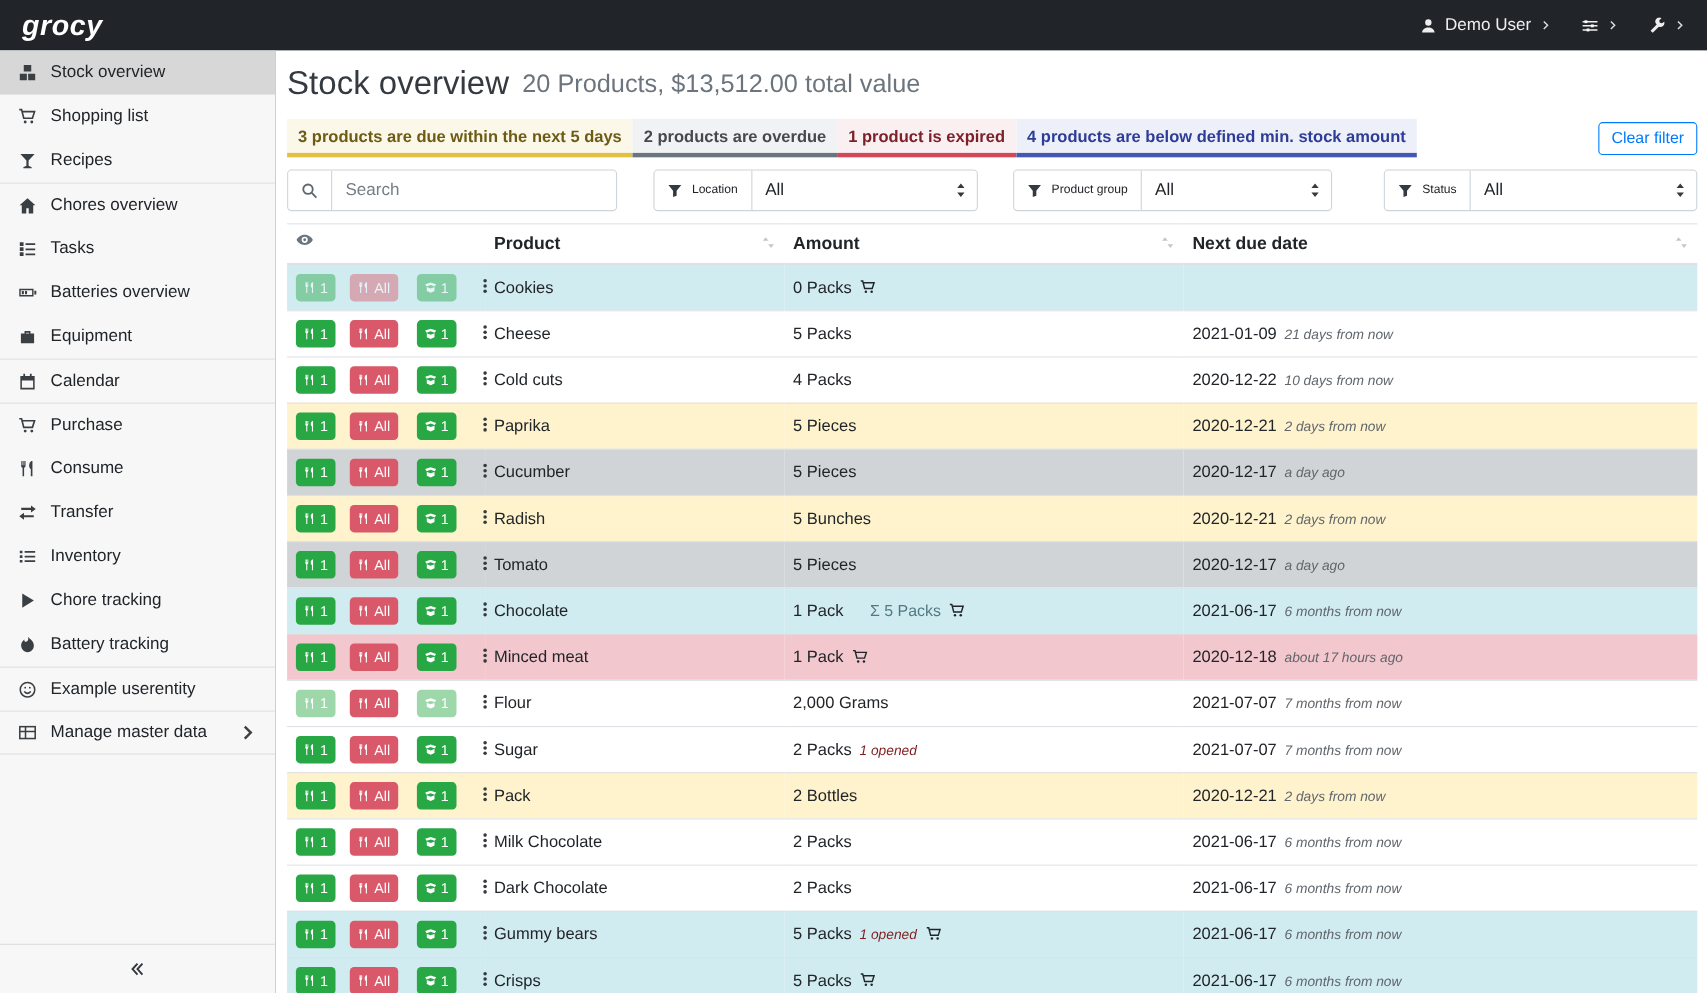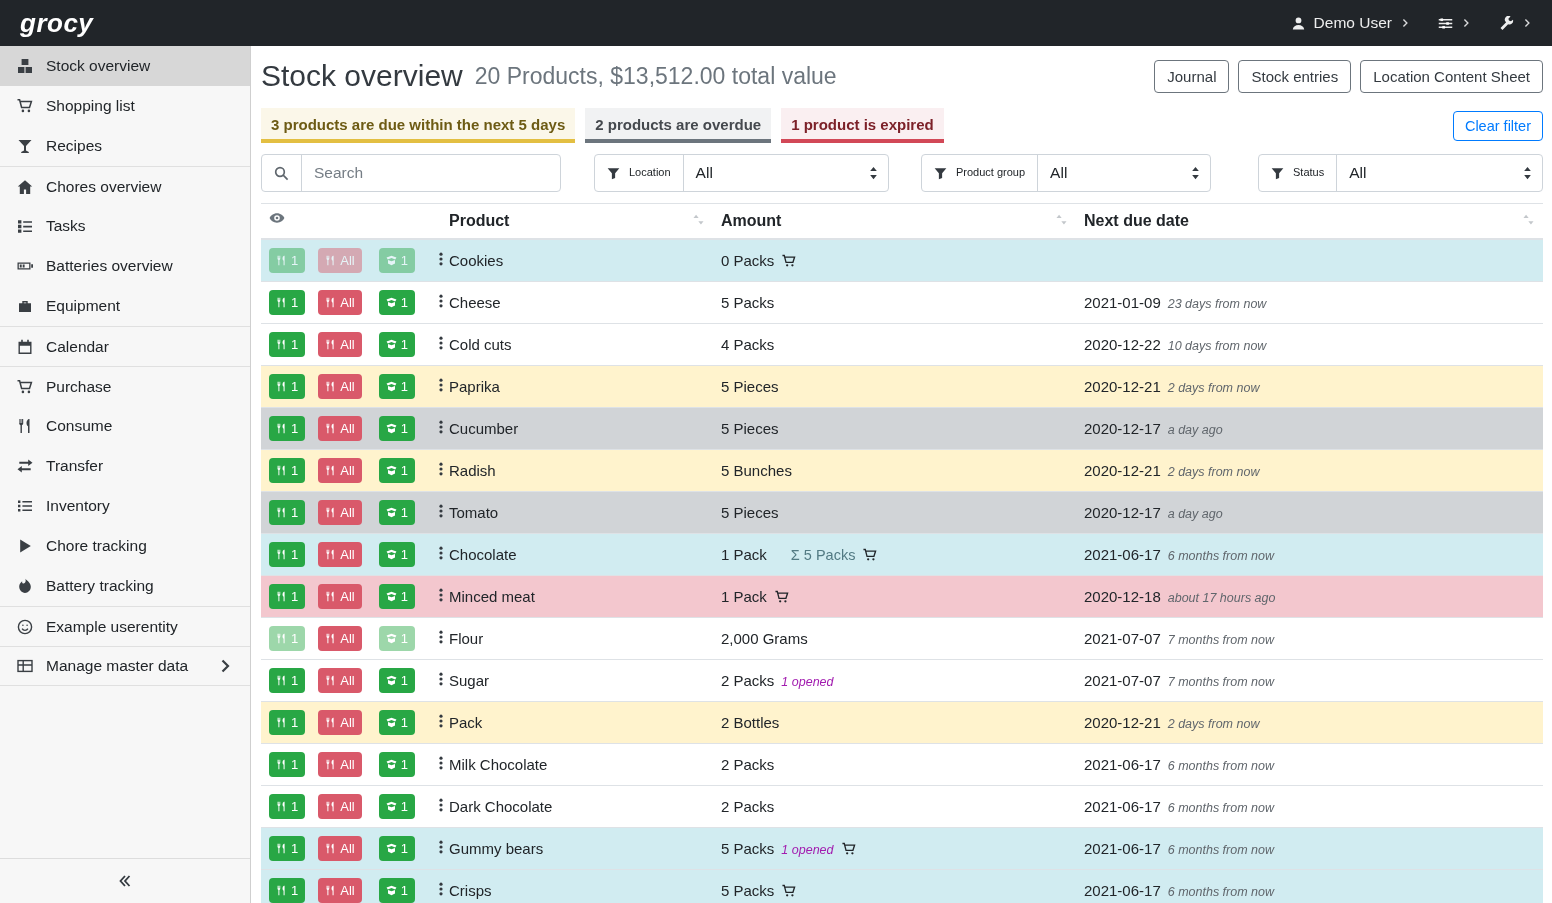--- a/index.html
+++ b/index.html
@@ -34,21 +34,21 @@
 
   
   .page-head{display:flex;align-items:center;min-height:44px}
   .page-title{font-size:30px;font-weight:500;color:#343a40;white-space:nowrap}
   .page-sub{font-size:23px;color:#6c757d;margin-left:12px;white-space:nowrap}
   .head-buttons{margin-left:auto;display:flex;gap:9px}
   .btn-outline{background:#fff;border:1px solid #6c757d;color:#343a40;border-radius:4px;padding:7px 12px;font-size:15px;white-space:nowrap}
 
   
   .banner-row{display:flex;align-items:stretch;margin-top:10px}
-  .banner-list{display:flex;gap:10px}
+  .banner-list{display:flex;gap:0}
   .banner{padding:6px 10px 4px;font-weight:bold;font-size:15px;border-bottom:4px solid;display:flex;align-items:center;cursor:pointer;white-space:nowrap}
   .banner.warning{color:#6d5b14;border-color:#e3bf42;background:#fbf7e9}
   .banner.secondary{color:#45494e;border-color:#6c757d;background:#f1f2f3}
   .banner.danger{color:#7c2129;border-color:#d24857;background:#faeff1}
   .banner.minstock{color:#2d3c96;border-color:#4557b2;background:#eef0f9}
   .btn-clear{margin-left:auto;align-self:center;background:#fff;border:1px solid #007bff;color:#007bff;border-radius:4px;padding:6px 11px;font-size:14.5px;white-space:nowrap}
 
   
   .filter-row{display:flex;align-items:center;margin-top:11px}
   .search-group{display:flex;width:300px;height:38px;border:1px solid #ced4da;border-radius:4px;background:#fff;overflow:hidden}
@@ -83,21 +83,21 @@
   .chip{display:inline-flex;align-items:center;gap:4px;border:none;border-radius:4px;color:#fff;padding:6px 7px;font-size:13px;line-height:1}
   .chip .icon{font-size:11px}
   .chip-green{background:#28a745}
   .chip-red{background:#d9596a}
   .chip.faded{opacity:.45}
   .gapA{margin-left:13px}
   .gapB{margin-left:17px}
   .btn-dots{margin-left:16px;background:none;border:none;color:#343a40;padding:2px}
   .btn-dots .icon{font-size:16px}
   .amt-sum{color:#527a83;margin-left:24px;font-size:14.5px}
-  .amt-extra{font-size:12.5px;font-style:italic;color:#a21caf;margin-left:7px}
+  .amt-extra{font-size:12.5px;font-style:italic;color:#7f1d1d;margin-left:7px}
   .cart-ic{font-size:14px;color:#212529;margin-left:8px;vertical-align:-2px}
   .due-rel{font-size:12.5px;font-style:italic;color:#60666c;margin-left:7px}
 </style>
 </head>
 <body>
 
 <header class="navbar">
   <div class="logo">grocy</div>
   <div class="nav-right" id="nav-menus">
       <div class="nav-item">
@@ -297,32 +297,28 @@
             <path d="M12.5 3L8 8l4.5 5"></path>
           </svg>
         </span>
     </div>
   </aside>
 
   <main class="main">
     <div class="page-head">
       <h1 class="page-title">Stock overview</h1>
       <span class="page-sub">20 Products, $13,512.00 total value</span>
-      <div class="head-buttons">
-        <button class="btn-outline">Journal</button>
-        <button class="btn-outline">Stock entries</button>
-        <button class="btn-outline">Location Content Sheet</button>
-      </div>
     </div>
 
     <div class="banner-row">
       <div class="banner-list" id="banner-list">
           <div class="banner warning">3 products are due within the next 5 days</div>
           <div class="banner secondary">2 products are overdue</div>
           <div class="banner danger">1 product is expired</div>
+          <div class="banner minstock">4 products are below defined min. stock amount</div>
         </div>
       <button class="btn-clear">Clear filter</button>
     </div>
 
     <div class="filter-row">
       <div class="search-group">
         <span class="search-addon">
           <span class="icon">
               <svg viewBox="0 0 16 16" fill="none" stroke="currentColor" stroke-width="1.8">
                 <circle cx="6.4" cy="6.4" r="4.6"></circle>
@@ -506,21 +502,21 @@
                     <svg viewBox="0 0 16 16" fill="currentColor">
                       <circle cx="8" cy="3.2" r="1.6"></circle>
                       <circle cx="8" cy="8" r="1.6"></circle>
                       <circle cx="8" cy="12.8" r="1.6"></circle>
                     </svg>
                   </span></button>
               </div>
             </td>
             <td class="c-product"><span>Cheese</span></td>
             <td class="c-amount"><span>5 Packs</span></td>
-            <td class="c-due"><span>2021-01-09</span><span class="due-rel">23 days from now</span></td>
+            <td class="c-due"><span>2021-01-09</span><span class="due-rel">21 days from now</span></td>
           </tr>
           <tr>
             <td class="c-actions">
               <div class="act-wrap">
                 <button class="chip chip-green">
                   <span class="icon">
                     <svg viewBox="0 0 16 16" fill="currentColor">
                       <path d="M2.2 1v4.3c0 .9.5 1.6 1.3 1.9V15h1.4V7.2c.8-.3 1.3-1 1.3-1.9V1H5.1v3.9h-.6V1H3.4v3.9h-.6V1zM11.6 1c-1.3.7-2.1 2.3-2.1 4.1 0 1.5.6 2.7 1.5 3.2V15h1.5V1z"></path>
                     </svg>
                   </span>

